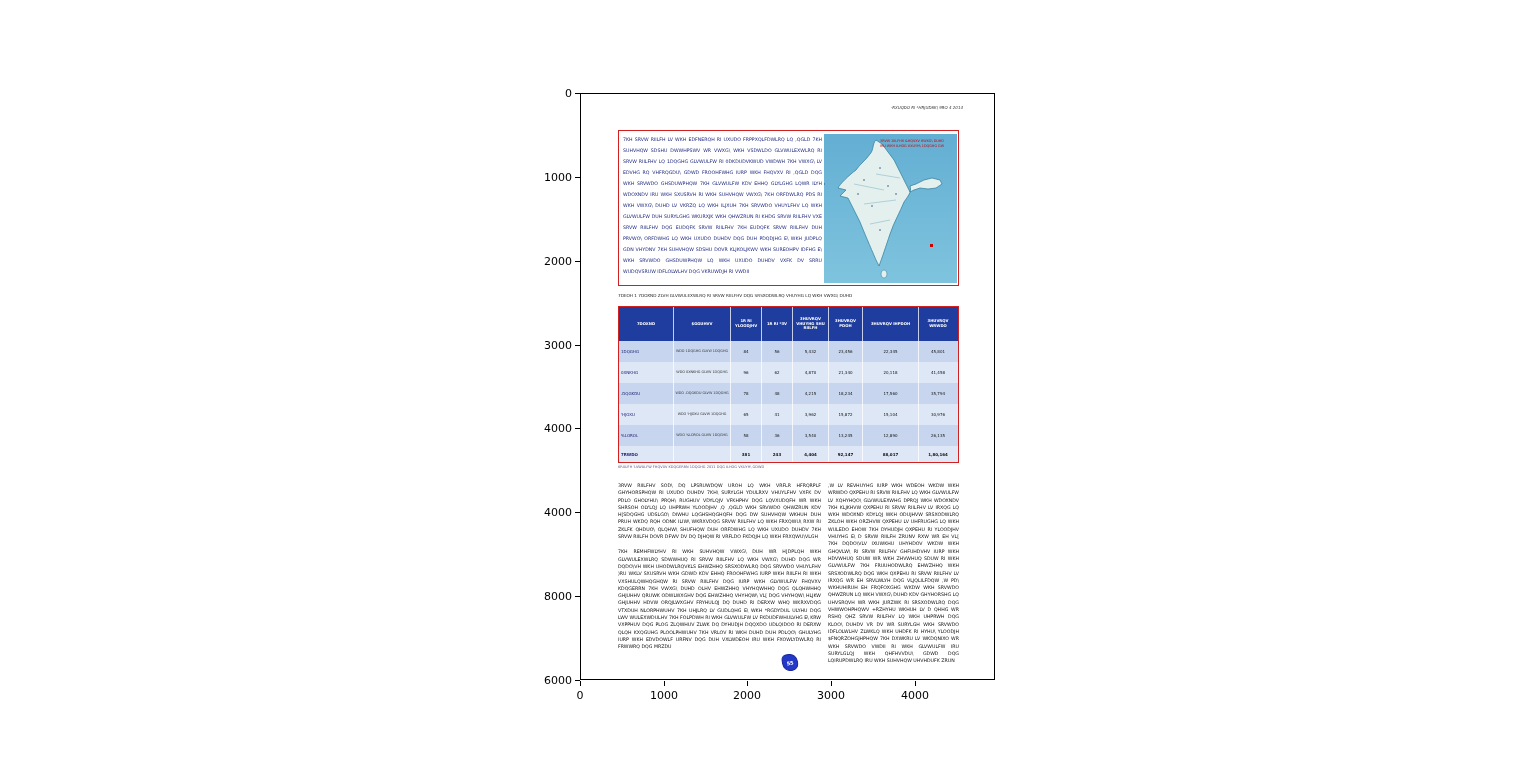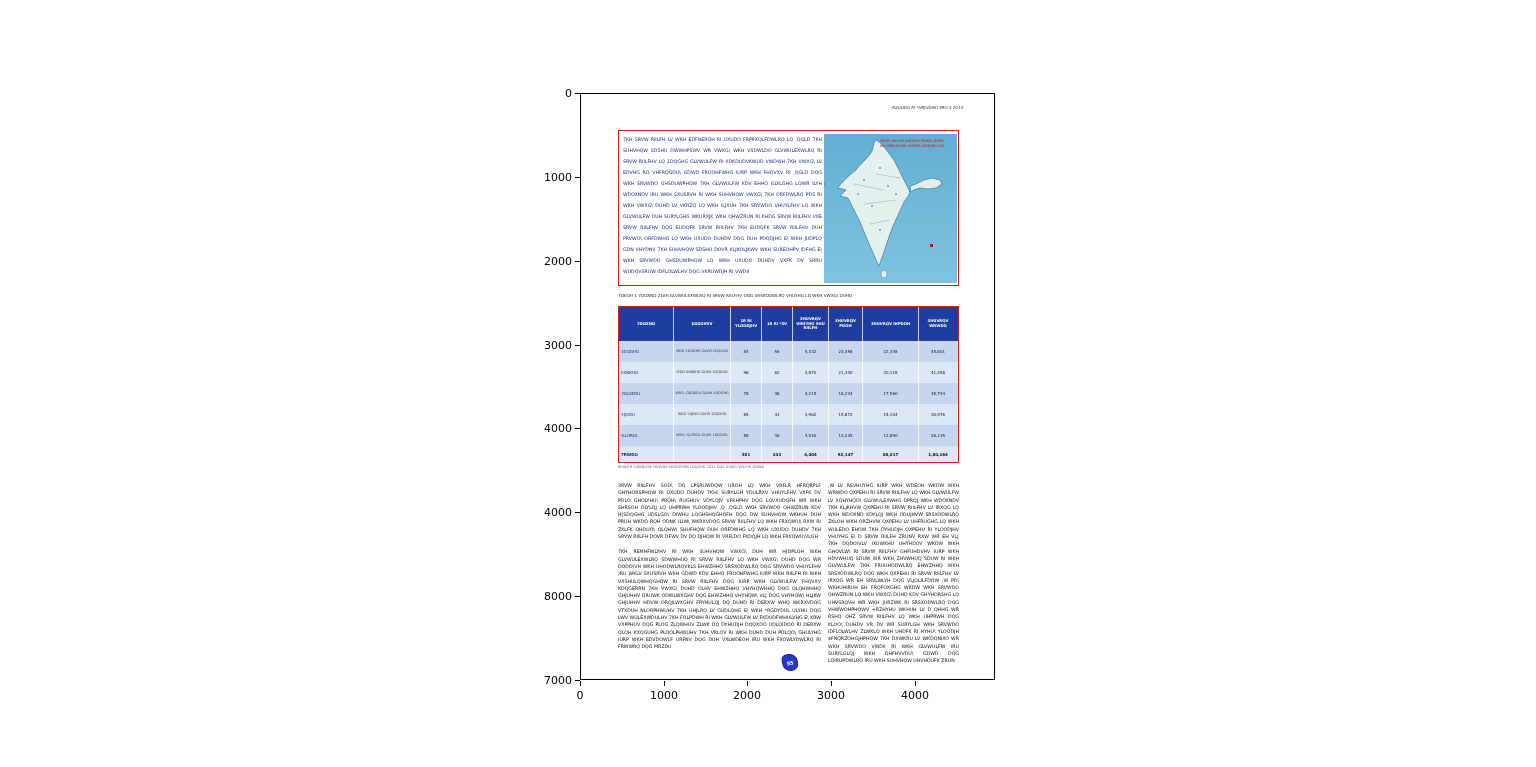--- a/index.html
+++ b/index.html
@@ -77,21 +77,21 @@
   <div class="tickmark" style="left:575px;top:596px;width:5px;height:1px;"></div>
   <div class="tickmark" style="left:575px;top:680px;width:5px;height:1px;"></div>
 
   <div class="ytl" style="top:87px;">0</div>
   <div class="ytl" style="top:171px;">1000</div>
   <div class="ytl" style="top:255px;">2000</div>
   <div class="ytl" style="top:339px;">3000</div>
   <div class="ytl" style="top:422px;">4000</div>
   <div class="ytl" style="top:506px;">4000</div>
   <div class="ytl" style="top:590px;">8000</div>
-  <div class="ytl" style="top:674px;">7000</div>
+  <div class="ytl" style="top:674px;">6000</div>
 
   <div class="tickmark" style="left:580px;top:681px;width:1px;height:5px;"></div>
   <div class="tickmark" style="left:664px;top:681px;width:1px;height:5px;"></div>
   <div class="tickmark" style="left:747px;top:681px;width:1px;height:5px;"></div>
   <div class="tickmark" style="left:831px;top:681px;width:1px;height:5px;"></div>
   <div class="tickmark" style="left:915px;top:681px;width:1px;height:5px;"></div>
 
   <div class="xtl" style="left:558px;">0</div>
   <div class="xtl" style="left:642px;">1000</div>
   <div class="xtl" style="left:725px;">2000</div>

